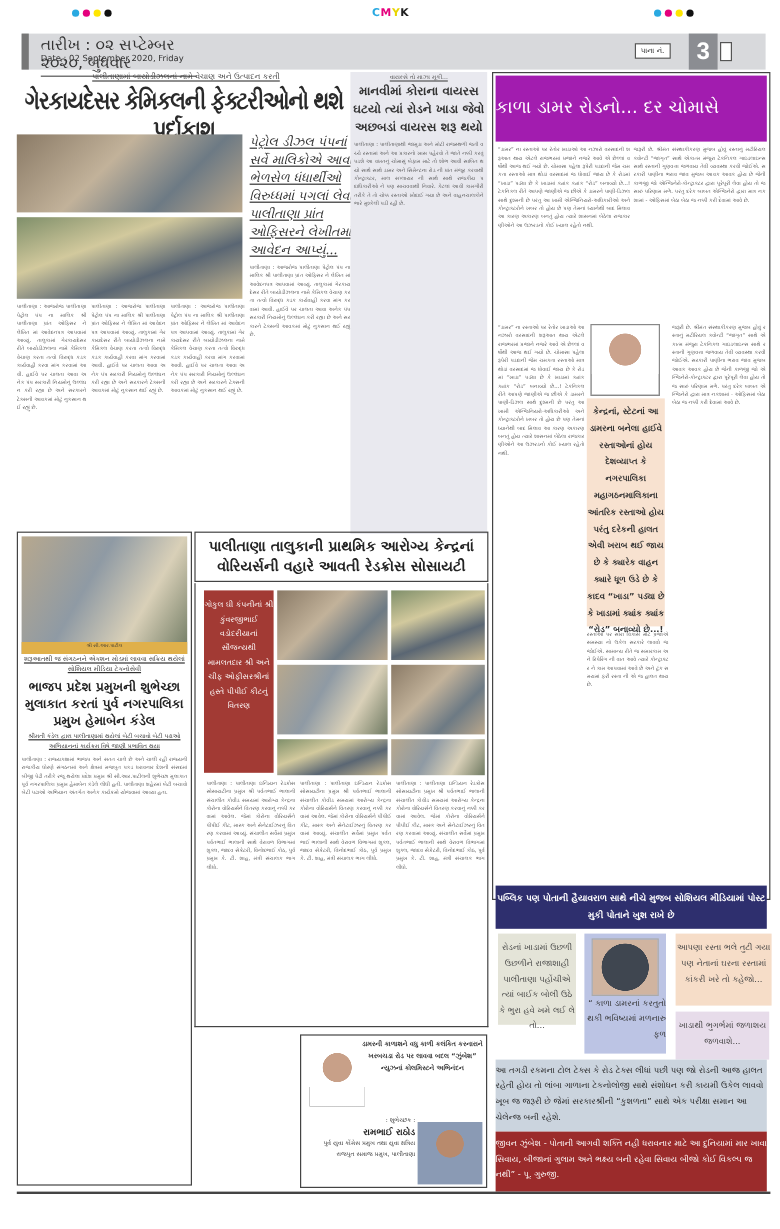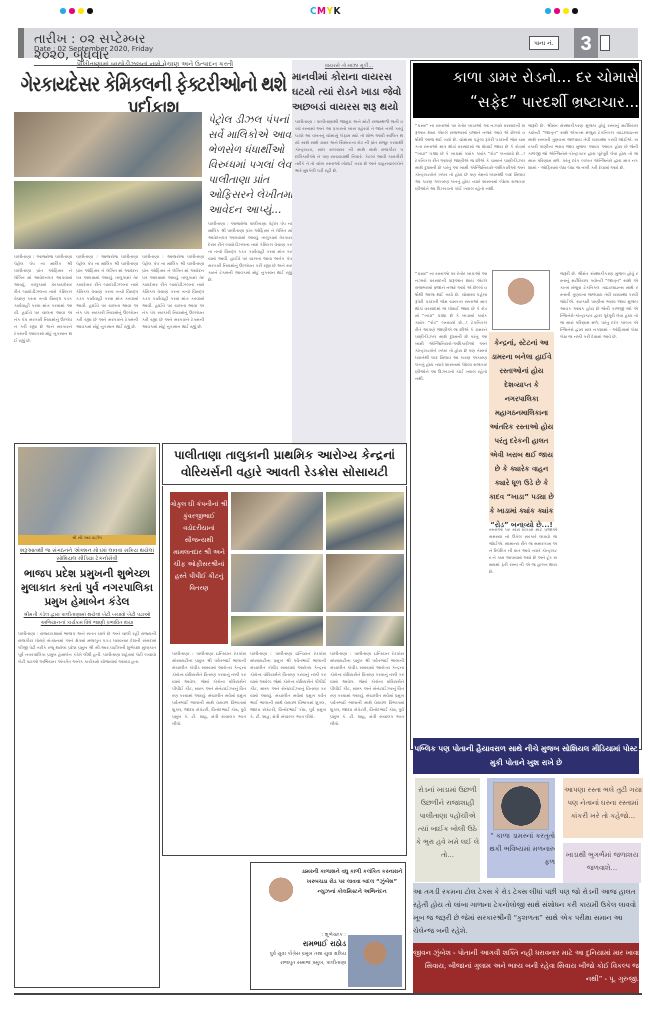--- a/index.html
+++ b/index.html
@@ -20,40 +20,40 @@
 .page-num{left:550px;top:0;width:24px;height:30px;background:#8b8d92;color:#fff;font:bold 20px "Liberation Sans",sans-serif;display:flex;align-items:center;justify-content:center}
 .page-end{left:576px;top:7px;width:10px;height:16px;border:1px solid #555;background:#fff}
 
 .body-txt{font-size:4.3px;line-height:7px;color:#555;text-align:justify;overflow:hidden;word-break:break-all}
 .photo{background:linear-gradient(135deg,#8a7a66,#c2b29a 40%,#6d7a84 70%,#b9a78c)}
 .photo2{background:linear-gradient(160deg,#7f8f6a,#d2c99d 35%,#5a6673 65%,#c8b890)}
 .photo3{background:linear-gradient(120deg,#b7a88e,#8f9aa4 40%,#d9d0b8 70%,#6f7a62)}
 
 .kicker1{left:20px;top:60px;width:270px;text-align:center;font-size:6.5px;color:#444;text-decoration:underline}
 .head1{left:14px;top:72px;width:280px;text-align:center;font:bold 21px "DejaVu Sans Condensed","DejaVu Sans",sans-serif;color:#2a2a2a;letter-spacing:-1px;transform:scaleX(.82);transform-origin:left}
-.sub1{left:208px;top:112px;width:88px;font:italic 10.5px/15px "DejaVu Serif",serif;color:#333;}
+.sub1{left:208px;top:112px;width:88px;font:italic 10.5px/15px "DejaVu Serif",serif;color:#333;text-decoration:underline}
 
 .mid-box{left:292px;top:60px;width:114px;height:385px;background:#e9e9ef}
 .mid-kick{left:292px;top:62px;width:114px;text-align:center;font-size:5px;color:#555;text-decoration:underline}
-.mid-head{left:292px;top:69px;width:114px;text-align:left;font:bold 10px/15px "DejaVu Sans",sans-serif;color:#333}
+.mid-head{left:292px;top:69px;width:114px;text-align:center;font:bold 10px/15px "DejaVu Sans",sans-serif;color:#333}
 
 .rbox{left:410px;top:60px;width:232px;height:690px;border:1px solid #444}
-.rhead{left:413px;top:63px;width:226px;height:55px;background:#000000;color:#fff;text-align:right;font:15px/25px "DejaVu Sans",sans-serif;padding-top:2px}
+.rhead{left:413px;top:63px;width:226px;height:55px;background:#a21caf;color:#fff;text-align:left;font:15px/25px "DejaVu Sans",sans-serif;padding-top:14px}
 .portrait1{left:492px;top:270px;width:58px;height:60px;border:1px solid #888;background:radial-gradient(circle at 50% 35%,#caa28c 0 28%,#fff 29%),linear-gradient(#fff 70%,#222 70%)}
 .callout{left:489px;top:332px;width:65px;height:190px;background:#f8e2d0;font:bold 7px/14px "DejaVu Sans",sans-serif;color:#333;text-align:center;padding-top:4px}
 .sm-banner{left:413px;top:738px;width:226px;height:36px;background:#2e2f6e;color:#fff;text-align:center;font:bold 7.5px/14px "DejaVu Sans",sans-serif;padding-top:4px}
 .tile{font:7px/13px "DejaVu Sans",sans-serif;color:#444;text-align:center;padding-top:6px}
-.t1{left:415px;top:778px;width:65px;height:104px;background:#e4e4d8}
+.t1{left:415px;top:778px;width:65px;height:76px;background:#e4e4d8}
 .t2{left:487px;top:778px;width:68px;height:100px;background:#bcc4e4}
 .baby{left:493px;top:782px;width:56px;height:48px;background:radial-gradient(circle at 50% 50%,#3f4650 0 55%,#d0b4a0 56%);border:1px solid #aaa}
 .t3{left:563px;top:778px;width:80px;height:60px;background:#f6ddc8}
 .t4{left:563px;top:843px;width:78px;height:40px;background:#e7dcea}
 .cap-baby{left:487px;top:830px;width:68px;font:7px/13px "DejaVu Sans",sans-serif;color:#333;text-align:right}
 .note{left:413px;top:883px;width:226px;height:60px;background:#cbd4de;font:7px/13px "DejaVu Sans",sans-serif;color:#222;text-align:left;padding-top:3px}
-.quote{left:413px;top:943px;width:226px;height:50px;background:#9b2b2b;color:#fff;font:7px/13px "DejaVu Sans",sans-serif;text-align:right;padding-top:4px}
+.quote{left:413px;top:943px;width:226px;height:50px;background:#9b2b2b;color:#fff;font:7px/13px "DejaVu Sans",sans-serif;text-align:left;padding-top:4px}
 
 .bl-box{left:14px;top:443px;width:146px;height:545px;border:1px solid #444}
 .bl-photo{left:18px;top:447px;width:138px;height:98px}
 .bl-cap{left:18px;top:535px;width:138px;height:10px;background:#e0b04a;font-size:4px;color:#333;text-align:center}
 .bl-kick{left:16px;top:546px;width:142px;text-align:center;font-size:5.5px;line-height:8px;color:#333;text-decoration:underline}
 .bl-head{left:16px;top:566px;width:142px;text-align:center;font:bold 10.5px/14px "DejaVu Sans",sans-serif;color:#222}
 .bl-sub{left:16px;top:610px;width:142px;text-align:center;font-size:5px;line-height:8px;color:#333;text-decoration:underline}
 
 .mb-head{left:162px;top:443px;width:245px;text-align:center;font:bold 12px/17px "DejaVu Sans",sans-serif;color:#222;border:1px solid #444;height:42px;padding-top:3px}
 .mb-red{left:170px;top:492px;width:58px;height:152px;background:#a23a34;color:#fff;font:6.5px/12px "DejaVu Sans",sans-serif;text-align:center;padding-top:6px}
@@ -100,21 +100,20 @@
 <div class="abs body-txt" style="left:142px;top:253px;width:62px;height:188px">પાલીતાણા : આજરોજ પાલીતાણા પેટ્રોલ પંપ ના માલિક શ્રી પાલીતાણા પ્રાંત ઓફિસર ને લેખિત માં આવેદનપત્ર આપવામાં આવ્યું. તાલુકામાં ગેરકાયદેસર રીતે બાયોડીઝલના નામે કેમિકલ વેચાણ કરતા તત્વો વિરુદ્ધ કડક કાર્યવાહી કરવા માંગ કરવામાં આવી. હાઈવે પર ચાલતા આવા અનેક પંપ સરકારી નિયમોનું ઉલ્લંઘન કરી રહ્યા છે અને સરકારને ટેક્સની આવકમાં મોટું નુકસાન થઈ રહ્યું છે.</div>
 
 <div class="abs mid-box"></div>
 <div class="abs mid-kick">વાયરસે તો માઝા મૂકી...</div>
 <div class="abs mid-head">માનવીમાં કોરાના વાયરસ ઘટયો ત્યાં રોડને ખાડા જેવો અછબડાં વાયરસ શરૂ થયો</div>
 <div class="abs body-txt" style="left:295px;top:118px;width:108px;height:322px">પાલીતાણા : પાલીતાણાથી જામુડા અને મોટી રાજસ્થળી જતી વચ્ચે રસ્તામાં અને આ પ્રકારનો ખાસ પહેરવો તે જાતે નક્કી કરવું પડશે આ વખતનું ચોમાસું બેફામ માટે તો શોભ આવી સાબિત થયો સાથે સાથે ડામર અને સિમેન્ટના રોડ ની પ્રાંત મંજૂર કરવાથી કોન્ટ્રાક્ટર, માલ સપ્લાયર ની સાથે સાથે રાજકીય પદાધિકારીઓ ને પણ સાચવવાથી નિવારે. કેટલાં આવી કામગીરી તરીકે તે તો ચોક્ક રસ્તાઓ ખોદાઈ ગયા છે અને વાહનચાલકોને ભારે મુશ્કેલી પડી રહી છે.</div>
 
 <div class="abs rbox"></div>
 <div class="abs rhead">
   <div>કાળા ડામર રોડનો... દર ચોમાસે</div>
-  <div>“સફેદ” પારદર્શી ભ્રષ્ટાચાર...</div>
 </div>
 <div class="abs body-txt" style="left:415px;top:122px;width:110px;height:148px">“ડામર” ના રસ્તાઓ પર રેતોર ખાડાઓ આ નઝારો વરસાદની શરૂઆત થાય એટલે રાજભરમાં પ્રજાને નજરે આવે એ છેલ્લાં વર્ષોથી આજ થઈ ગયો છે. ચોમાસા પહેલા રૂપેરી પડદાની જેમ ચમકતા રસ્તાઓ માત્ર થોડાં વરસાદમાં જ ધોવાઈ જાય છે કે રોડમાં “ખાડા” પડ્યા છે કે ખાડામાં ક્યાંક ક્યાંક “રોડ” બનાવ્યો છે...! ટેકનિકલ રીતે આપણે જાણીએ જ છીએ કે ડામરને પાણી-ડિઝલ સાથે દુશ્મની છે પરંતુ આ ખામી એન્જિનિયરો-અધિકારીઓ અને કોન્ટ્રાક્ટરોને ખબર તો હોય છે પણ તેમનાં ધ્યાનેથી બાદ મિલાવ આ કારણ અકારણ બનતું હોય ત્યારે શાસનમાં બેઠેલા રાજકારણીઓને આ ઉઝરડનો કોઈ ખ્યાલ રહેતો નથી.</div>
 <div class="abs body-txt" style="left:528px;top:122px;width:110px;height:148px">જરૂરી છે. શ્રીમંત સંસ્થાકીકરણ મુજબ હોવું રસ્તાનું મટીરિયલ ક્વોન્ટી “જાગૃત” સાથે એકાત્મ મંજુરા ટેકનિકલ ગાઇડલાઇન્સ સાથે રસ્તાની ગુણવત્તા જળવાય તેવી વ્યવસ્થા કરવી જોઈએ. સરકારી પાણીના ભરાવ જાવ મુજબ આવક આવક હોય છે જેની કાળજી જો એન્જિનેરો-કોન્ટ્રાક્ટર દ્વારા પૂરેપૂરી લેવા હોય તો જ સારું પરિણામ મળે. પરંતુ દરેક બાબત એન્જિનેરો દ્વારા માત્ર નકશામાં - ઓફિસમાં બેઠા બેઠા જ નક્કી કરી દેવામાં આવે છે.</div>
 <div class="abs body-txt" style="left:415px;top:270px;width:72px;height:460px">“ડામર” ના રસ્તાઓ પર રેતોર ખાડાઓ આ નઝારો વરસાદની શરૂઆત થાય એટલે રાજભરમાં પ્રજાને નજરે આવે એ છેલ્લાં વર્ષોથી આજ થઈ ગયો છે. ચોમાસા પહેલા રૂપેરી પડદાની જેમ ચમકતા રસ્તાઓ માત્ર થોડાં વરસાદમાં જ ધોવાઈ જાય છે કે રોડમાં “ખાડા” પડ્યા છે કે ખાડામાં ક્યાંક ક્યાંક “રોડ” બનાવ્યો છે...! ટેકનિકલ રીતે આપણે જાણીએ જ છીએ કે ડામરને પાણી-ડિઝલ સાથે દુશ્મની છે પરંતુ આ ખામી એન્જિનિયરો-અધિકારીઓ અને કોન્ટ્રાક્ટરોને ખબર તો હોય છે પણ તેમનાં ધ્યાનેથી બાદ મિલાવ આ કારણ અકારણ બનતું હોય ત્યારે શાસનમાં બેઠેલા રાજકારણીઓને આ ઉઝરડનો કોઈ ખ્યાલ રહેતો નથી.</div>
 <div class="abs portrait1"></div>
 <div class="abs callout">કેન્દ્રનાં, સ્ટેટનાં આ ડામરના બનેલા હાઈવે રસ્તાઓનાં હોય દેશવ્યાપ્ત કે નગરપાલિકા મહાગઠનમાલિકાના આંતરિક રસ્તાઓ હોય પરંતુ દરેકની હાલત એવી ખરાબ થઈ જાય છે કે ક્યારેક વાહન ક્યારે ધૂળ ઉડે છે કે કાદવ “ખાડા” પડ્યા છે કે ખાડામાં ક્યાંક ક્યાંક “રોડ” બનાવ્યો છે...!</div>
 <div class="abs body-txt" style="left:489px;top:526px;width:68px;height:205px">રસ્તાઓ પર સારા વિકાસ માટે પ્રજાએ સમસ્યા નો ઉકેલ સરકારે લાવવો જ જોઈએ. સામાન્ય રીતે જ સમારકામ અને રિપેરિંગ ની વાત આવે ત્યારે કોન્ટ્રાક્ટર ને કામ આપવામાં આવે છે અને ટૂંક સમયમાં ફરી રસ્તા ની એ જ હાલત થાય છે.</div>
 <div class="abs body-txt" style="left:560px;top:270px;width:78px;height:460px">જરૂરી છે. શ્રીમંત સંસ્થાકીકરણ મુજબ હોવું રસ્તાનું મટીરિયલ ક્વોન્ટી “જાગૃત” સાથે એકાત્મ મંજુરા ટેકનિકલ ગાઇડલાઇન્સ સાથે રસ્તાની ગુણવત્તા જળવાય તેવી વ્યવસ્થા કરવી જોઈએ. સરકારી પાણીના ભરાવ જાવ મુજબ આવક આવક હોય છે જેની કાળજી જો એન્જિનેરો-કોન્ટ્રાક્ટર દ્વારા પૂરેપૂરી લેવા હોય તો જ સારું પરિણામ મળે. પરંતુ દરેક બાબત એન્જિનેરો દ્વારા માત્ર નકશામાં - ઓફિસમાં બેઠા બેઠા જ નક્કી કરી દેવામાં આવે છે.</div>
 
 <div class="abs sm-banner">પબ્લિક પણ પોતાની હૈયાવરાળ સાથે નીચે મુજબ સોશિયલ મીડિયામાં પોસ્ટ મુકી પોતાને ખુશ રાખે છે</div>

